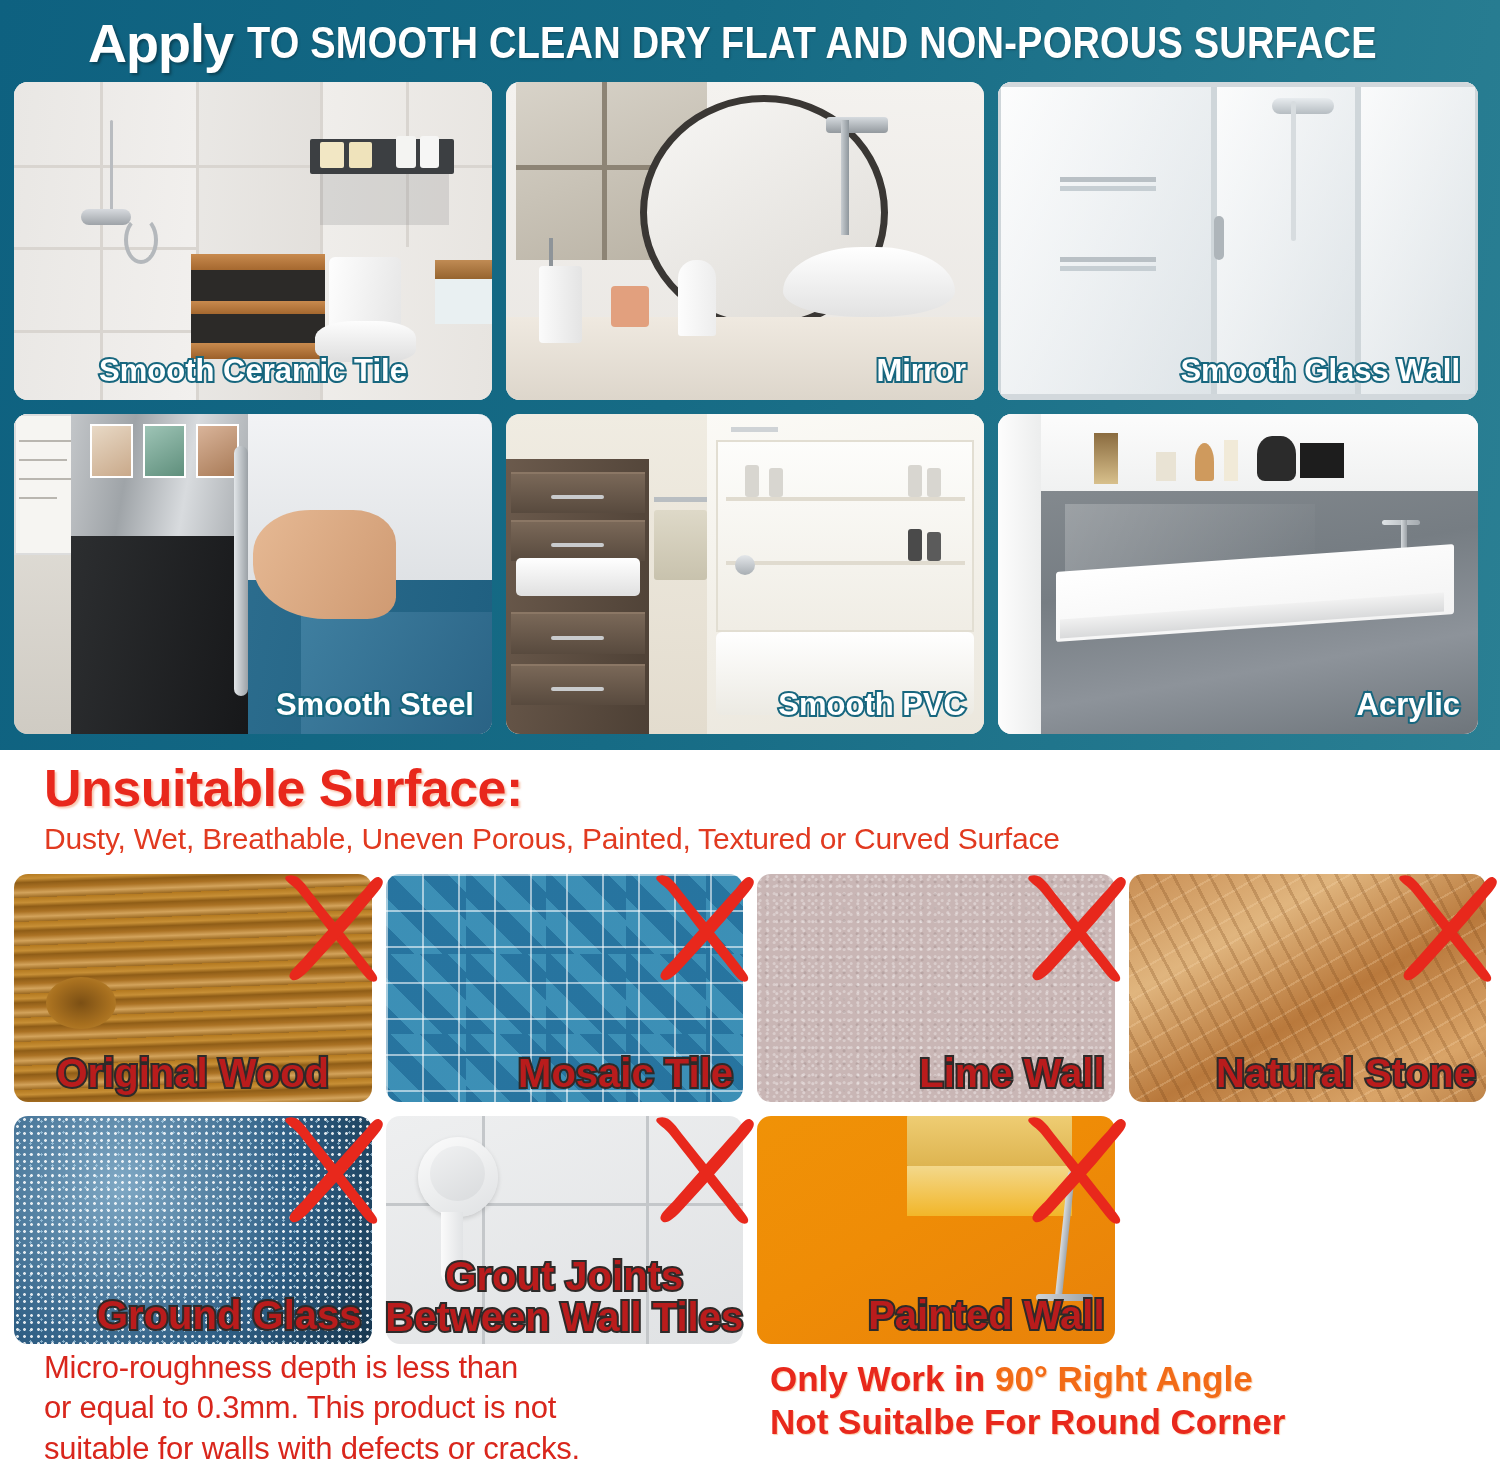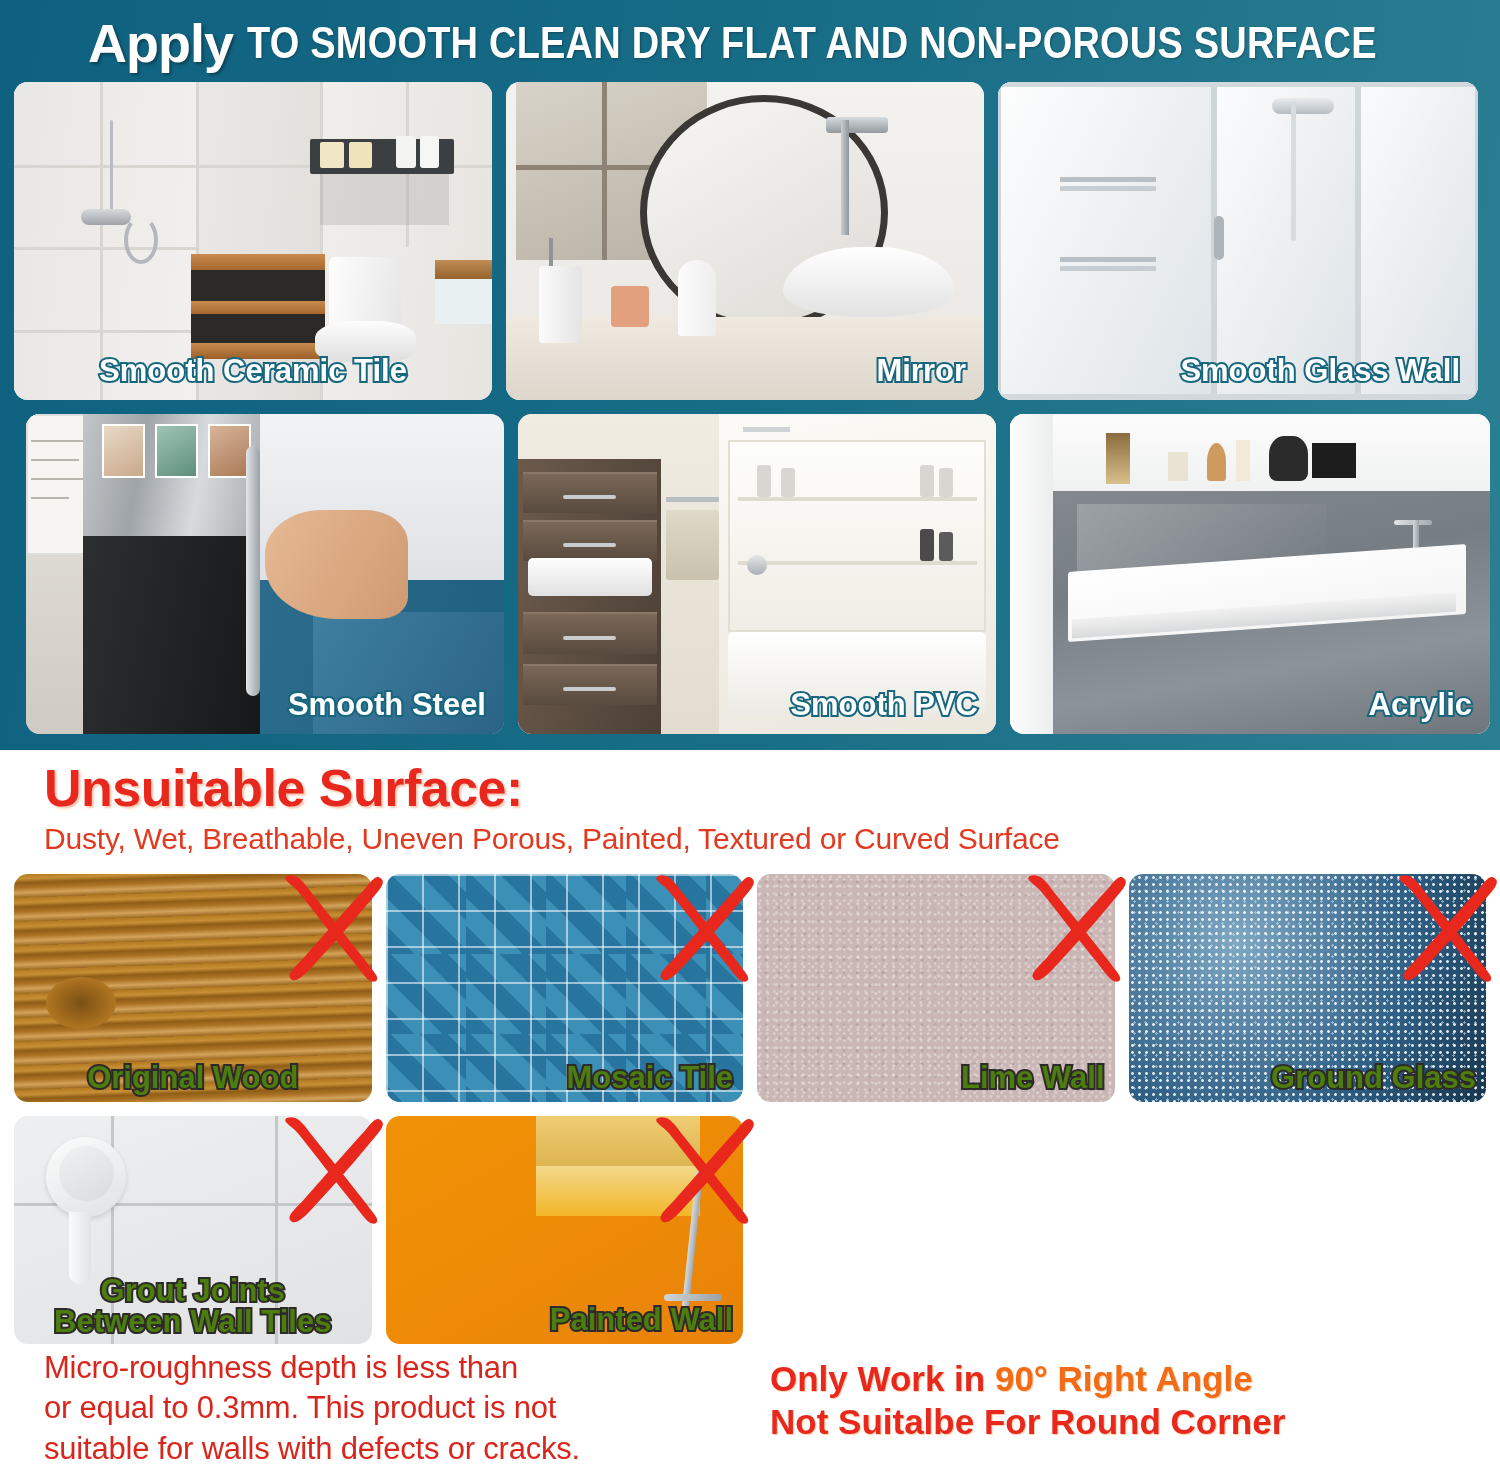--- a/index.html
+++ b/index.html
@@ -17,21 +17,21 @@
     display:flex;align-items:center;padding-left:88px;}
   .apply-word{font-size:54px;font-weight:bold;color:#fff;letter-spacing:-1px;
     text-shadow:2px 2px 3px rgba(0,0,0,.35);line-height:1;}
   .apply-rest{font-size:38px;font-weight:bold;color:#fff;letter-spacing:.2px;
     margin-left:14px;text-shadow:1px 1px 2px rgba(0,0,0,.3);
     transform:scaleY(1.18);transform-origin:center;}
 
   .apply-grid{position:absolute;left:14px;top:82px;width:1472px;height:652px;
     display:grid;gap:14px;}
   .apply-row1{grid-template-columns:478px 478px 480px;}
-  .apply-row2{grid-template-columns:478px 478px 480px;margin-left:12px;}
+  .apply-row2{grid-template-columns:478px 478px 480px;}
 
   .tile{position:relative;border-radius:14px;overflow:hidden;
     background:#d8dde0;padding-left:8px;}
   .tile-label{position:absolute;bottom:12px;font-size:31px;font-weight:bold;
     color:#ffffff;letter-spacing:0px;line-height:1.05;white-space:nowrap;
     -webkit-text-stroke:4px #18677f;paint-order:stroke fill;
     text-shadow:0 0 2px #18677f;}
   .lbl-right{right:18px;}
   .lbl-center{left:50%;transform:translateX(-50%);}
 
@@ -200,22 +200,22 @@
     color:#e8281c;letter-spacing:-.5px;line-height:1;
     text-shadow:2px 2px 2px rgba(232,100,40,.35);}
   .unsuit-sub{position:absolute;left:44px;top:72px;font-size:30px;
     color:#e13a20;letter-spacing:-.2px;white-space:nowrap;}
 
   .unsuit-grid{position:absolute;left:14px;top:124px;width:1472px;height:470px;
     display:grid;grid-template-columns:repeat(4,1fr);grid-template-rows:repeat(2,1fr);
     gap:14px;}
   .utile{position:relative;border-radius:14px;overflow:visible;}
   .utile-inner{position:absolute;inset:0;border-radius:14px;overflow:hidden;}
-  .utile-label{position:absolute;bottom:8px;font-size:31px;font-weight:bold;
-    color:#4d7c0f;line-height:1.02;white-space:nowrap;z-index:4;
+  .utile-label{position:absolute;bottom:8px;font-size:40px;font-weight:bold;
+    color:#b91c1c;line-height:1.02;white-space:nowrap;z-index:4;
     -webkit-text-stroke:4px #2e2b2a;paint-order:stroke fill;
     text-shadow:0 0 2px #2e2b2a;margin-top:44px;}
   .utile-label.two{bottom:6px;text-align:center;}
   .ul-right{right:10px;}
   .ul-center{left:50%;transform:translateX(-50%);}
 
   
   .xmark{position:absolute;right:-26px;top:-12px;width:128px;height:128px;z-index:5;
     pointer-events:none;}
   .xmark svg{width:100%;height:100%;display:block;}
@@ -484,20 +484,32 @@
           <svg viewBox="0 0 100 100">
               <g fill="#e8281c">
             <path d="M13 11 C22 8 26 16 34 26 C46 41 62 61 76 79 C80 85 86 90 83 93 C78 96 73 88 66 79 C50 59 34 38 22 23 C17 17 9 14 13 11 Z"></path>
             <path d="M87 13 C91 17 84 23 76 33 C62 50 44 70 30 85 C25 90 19 95 16 91 C13 87 20 82 27 74 C43 56 61 35 74 21 C79 15 83 9 87 13 Z"></path>
           </g>
             </svg>
         </div>
         <span class="utile-label ul-right">Lime Wall</span>
       </div>
 
+      <div class="utile">
+        <div class="utile-inner stone"></div>
+        <div class="xmark">
+          <svg viewBox="0 0 100 100">
+              <g fill="#e8281c">
+            <path d="M13 11 C22 8 26 16 34 26 C46 41 62 61 76 79 C80 85 86 90 83 93 C78 96 73 88 66 79 C50 59 34 38 22 23 C17 17 9 14 13 11 Z"></path>
+            <path d="M87 13 C91 17 84 23 76 33 C62 50 44 70 30 85 C25 90 19 95 16 91 C13 87 20 82 27 74 C43 56 61 35 74 21 C79 15 83 9 87 13 Z"></path>
+          </g>
+            </svg>
+        </div>
+        <span class="utile-label ul-right">Natural Stone</span>
+      </div>
 
       <div class="utile">
         <div class="utile-inner gglass"></div>
         <div class="xmark">
           <svg viewBox="0 0 100 100">
               <g fill="#e8281c">
             <path d="M13 11 C22 8 26 16 34 26 C46 41 62 61 76 79 C80 85 86 90 83 93 C78 96 73 88 66 79 C50 59 34 38 22 23 C17 17 9 14 13 11 Z"></path>
             <path d="M87 13 C91 17 84 23 76 33 C62 50 44 70 30 85 C25 90 19 95 16 91 C13 87 20 82 27 74 C43 56 61 35 74 21 C79 15 83 9 87 13 Z"></path>
           </g>
             </svg>

